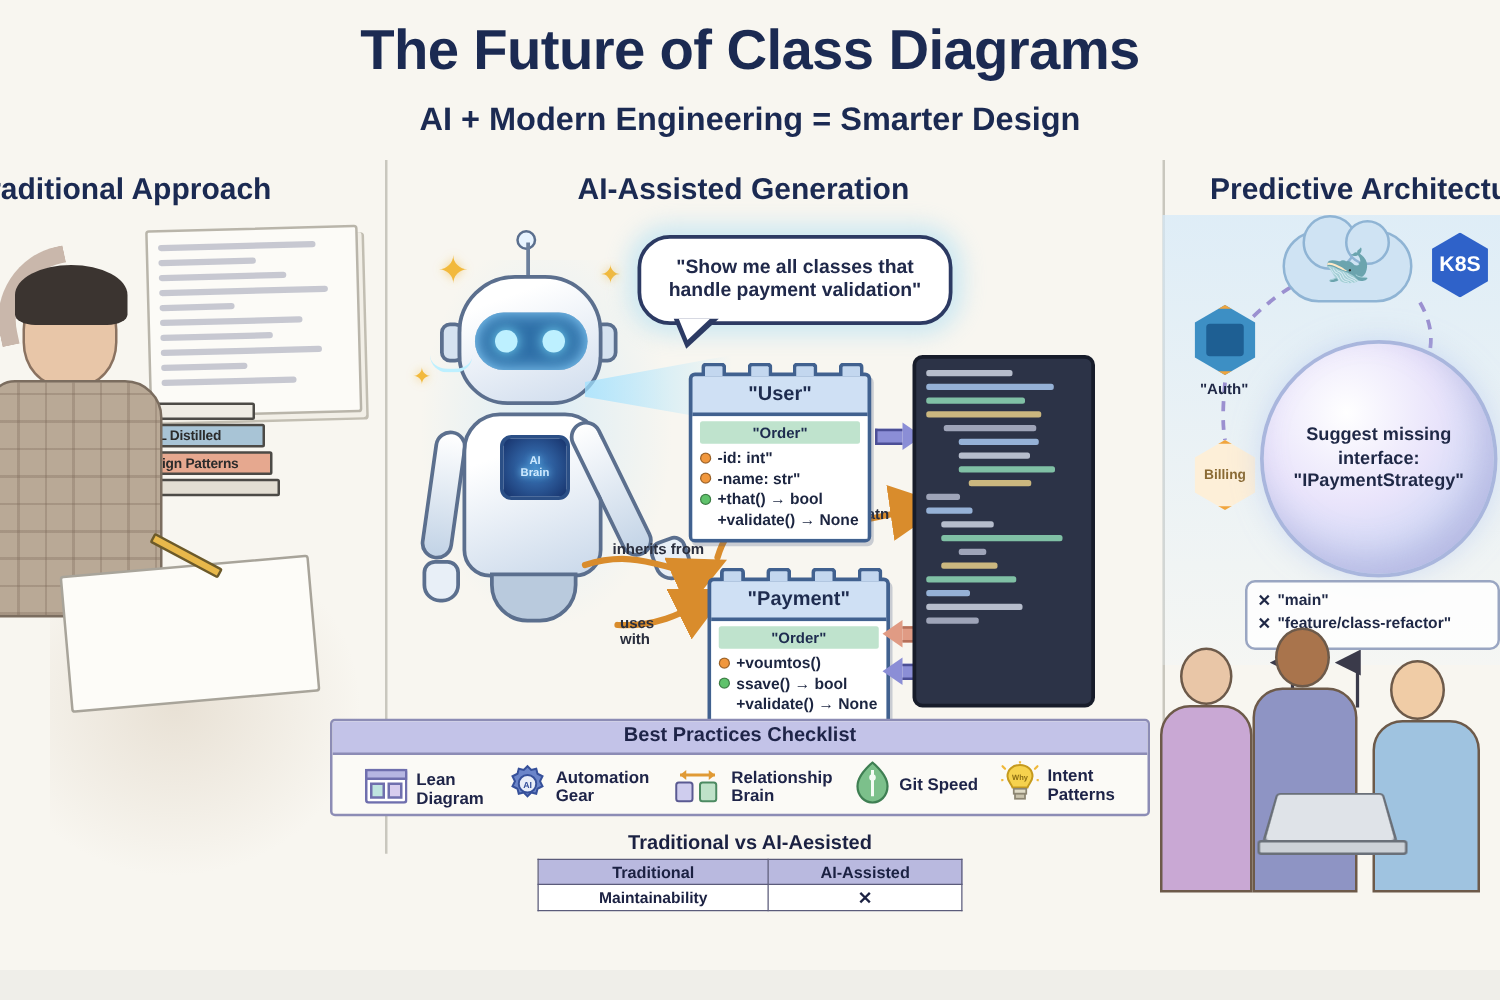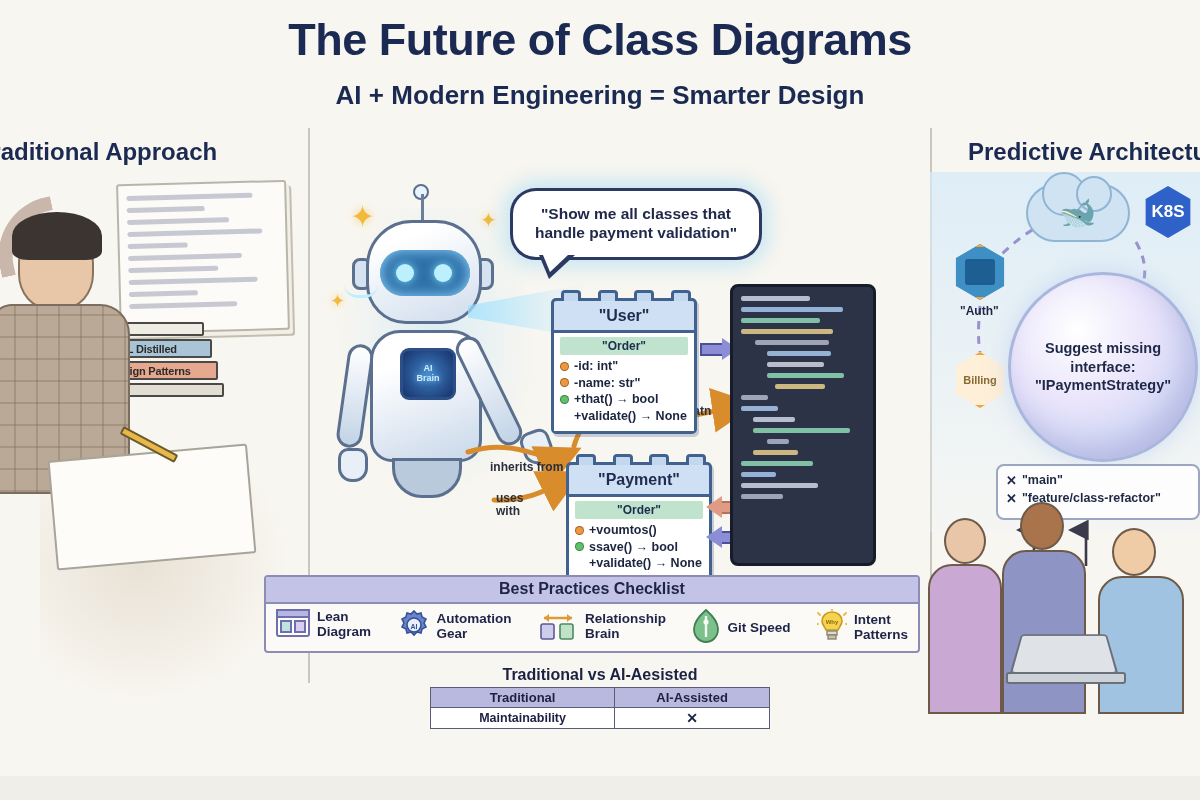--- a/index.html
+++ b/index.html
@@ -300,40 +300,40 @@
   }
   .arrow-shaft { height: 13px; }
   .arrow-head {
     width: 0; height: 0;
     border-top: 11px solid transparent; border-bottom: 11px solid transparent;
   }
   .rel-label {
     position: absolute; font-size: 12px; font-weight: 700; color: #2a2e3d;
     white-space: nowrap;
   }
-  #lbl-inherits { left: 182px; top: 288px; }
+  #lbl-inherits { left: 182px; top: 260px; }
   #lbl-uses     { left: 188px; top: 320px; line-height: 1.05; }
   #lbl-assoc    { left: 348px; top: 232px; }
   .curve-arrow { position: absolute; pointer-events: none; }
 
   
   #checklist {
     position: absolute; left: 264px; top: 575px;
     width: 656px; height: 78px;
     background: #fbfaf6; border: 2px solid #8c8cb5; border-radius: 4px;
     overflow: hidden;
   }
   #checklist-head {
     background: #c3c3e8; border-bottom: 2px solid #8c8cb5;
     text-align: center; font-size: 16px; font-weight: 700; color: #1e2448;
     padding: 3px 0 4px;
   }
   #checklist-items {
-    display: flex; align-items: flex-start; justify-content: space-between;
-    padding: 5px 10px 0;
+    display: flex; align-items: flex-end; justify-content: space-between;
+    padding: 5px 26px 0;
   }
   .cl-item { display: flex; align-items: center; gap: 7px; }
   .cl-label { font-size: 13.5px; font-weight: 700; color: #1e2448; line-height: 1.1; }
 
   
   #table-wrap { position: absolute; left: 430px; top: 666px; width: 340px; }
   #table-title {
     text-align: center; font-size: 16px; font-weight: 700; color: #1b2142;
     margin-bottom: 3px;
   }
@@ -440,20 +440,21 @@
 </style>
 </head>
 <body>
 
 <div id="canvas">
 
   <div class="title">The Future of Class Diagrams</div>
   <div class="subtitle">AI + Modern Engineering = Smarter Design</div>
 
   <div class="col-head" id="head-left">Traditional Approach</div>
+  <div class="col-head" id="head-mid">AI-Assisted Generation</div>
   <div class="col-head" id="head-right">Predictive Architecture</div>
   <div class="divider" id="div-1"></div>
   <div class="divider" id="div-2"></div>
 
   <div id="panel-left">
     <div class="wash-left"></div>
 
     <div class="paper-stack">
       <div class="scribble-line" style="width:84%"></div>
       <div class="scribble-line" style="width:52%"></div>

